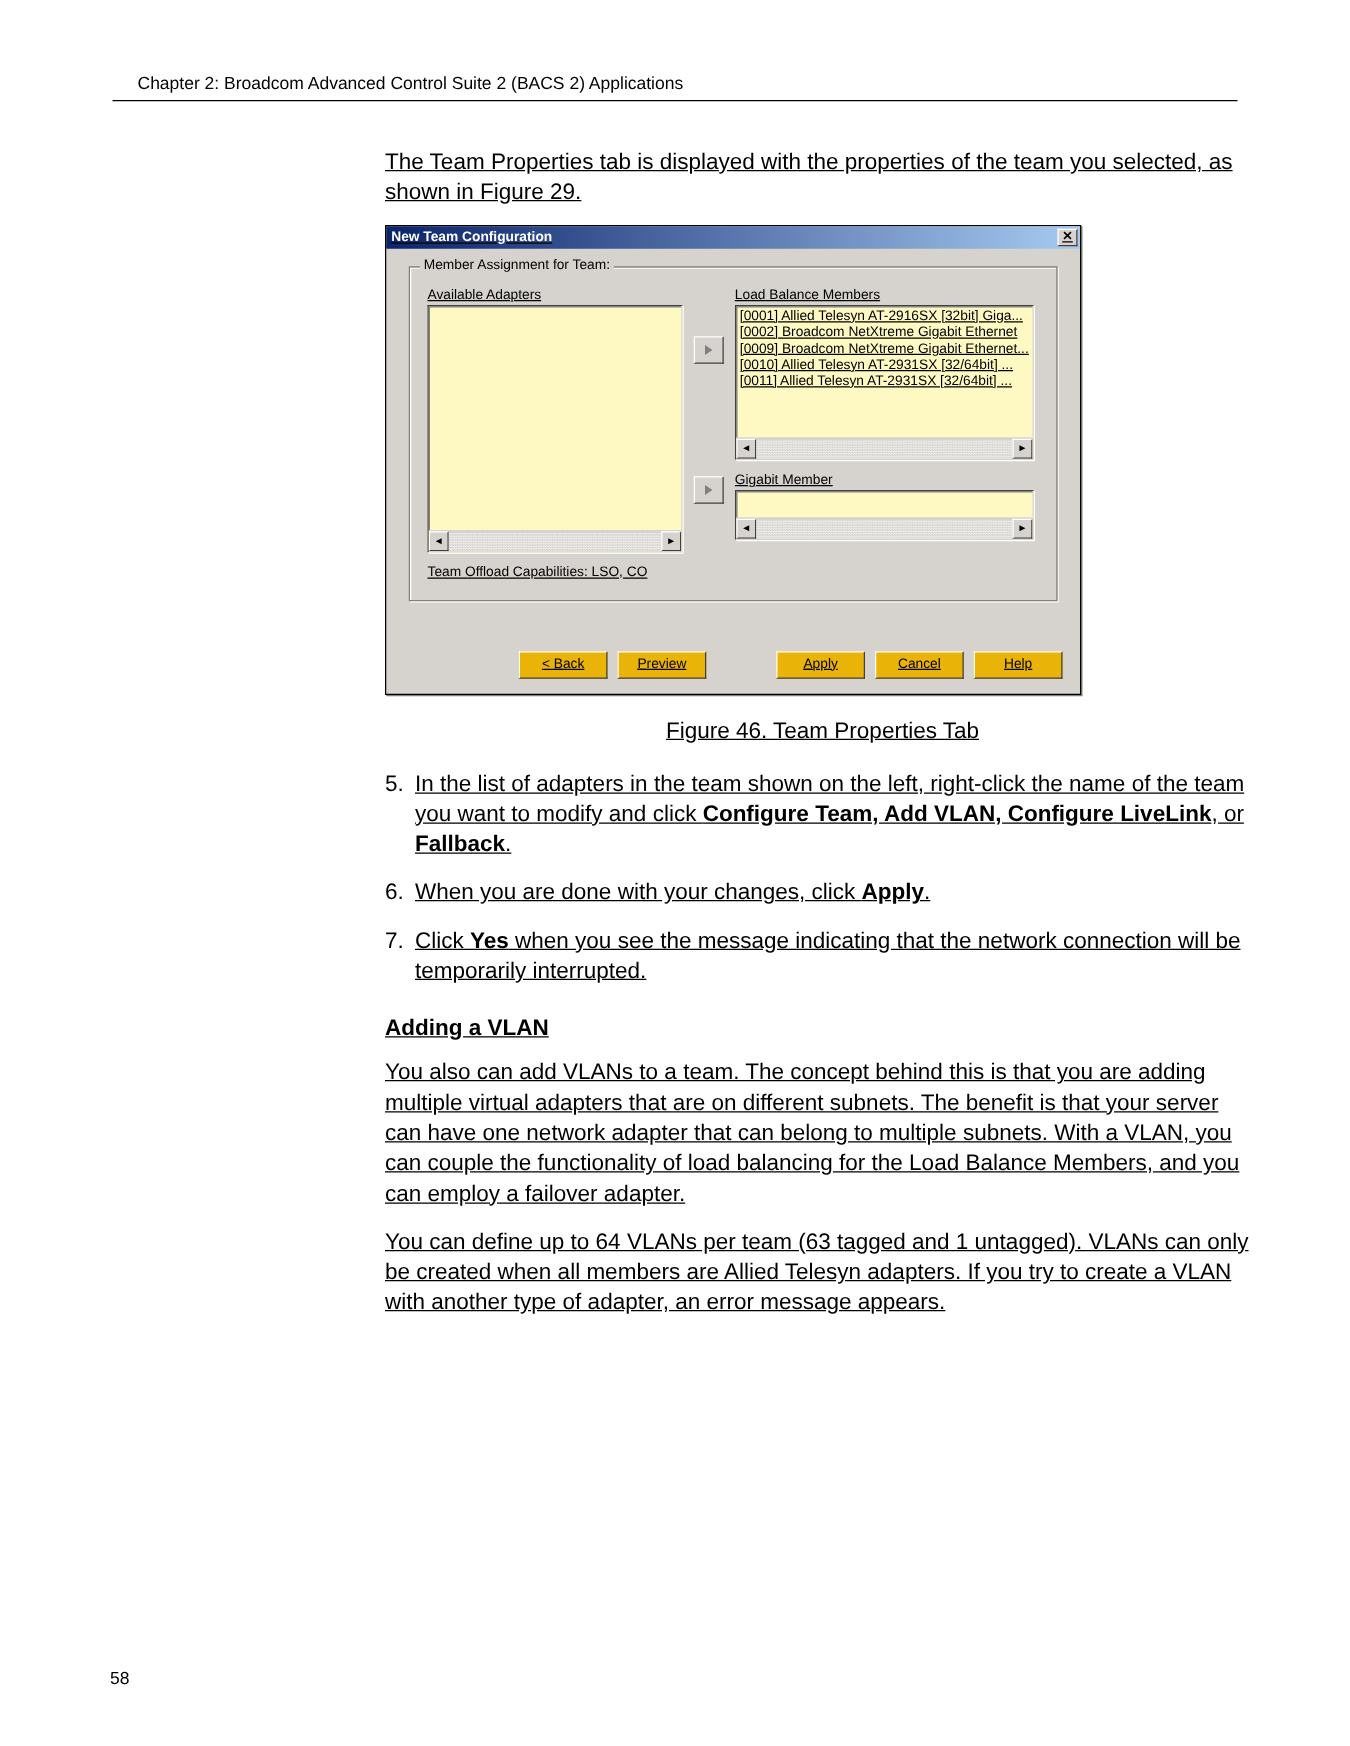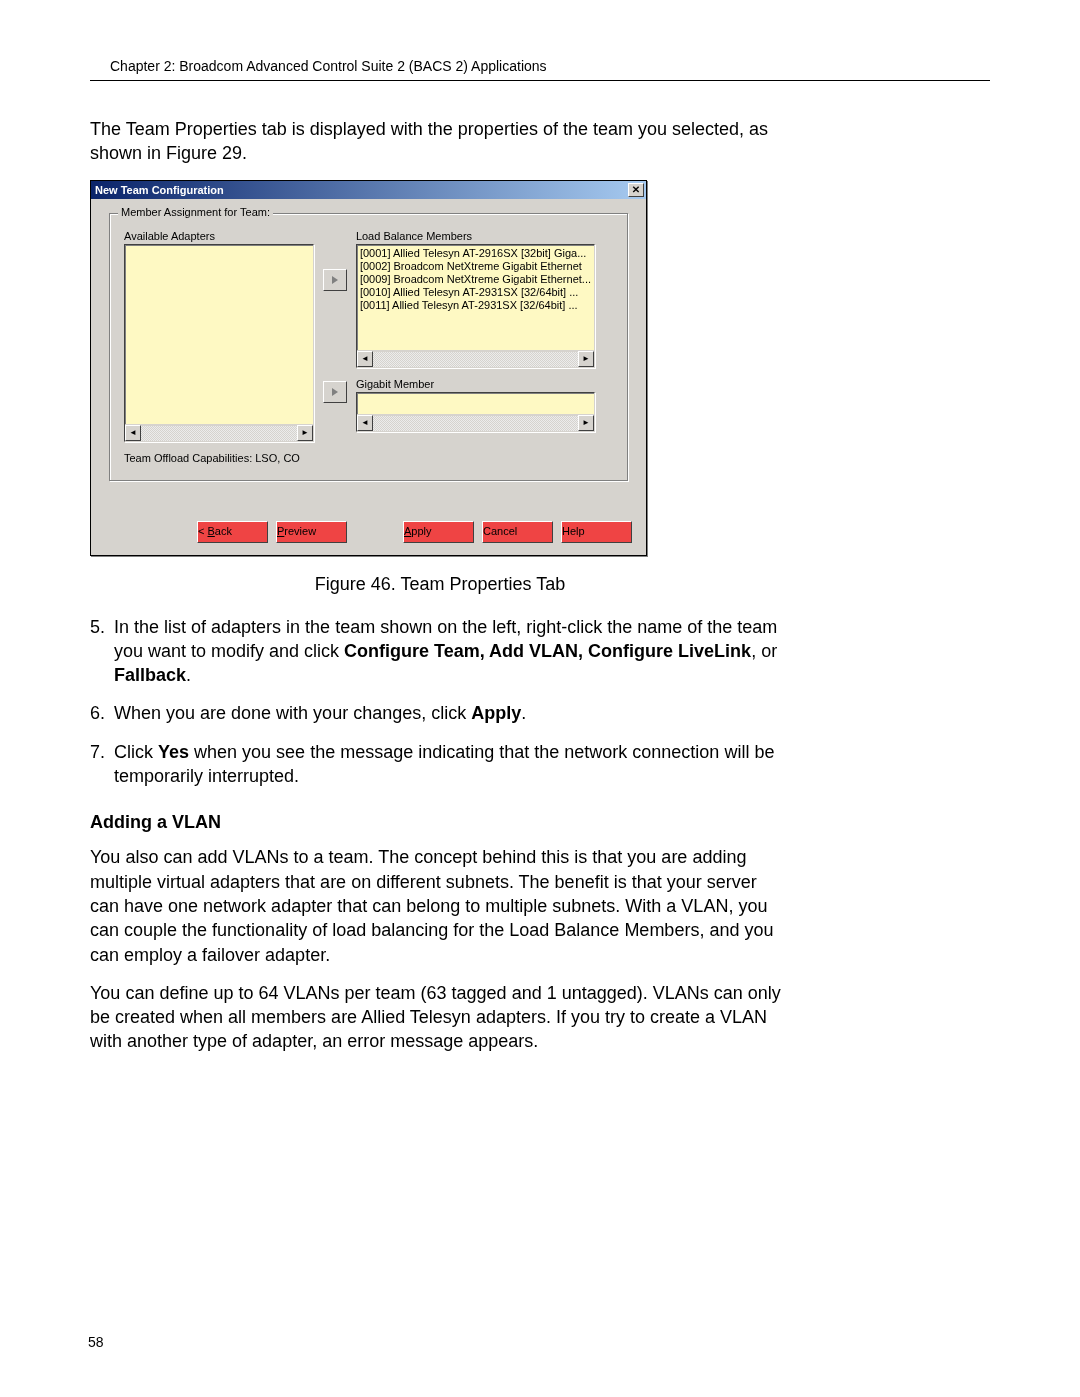--- a/index.html
+++ b/index.html
@@ -20,21 +20,23 @@
     font-size: 14px;
     margin-bottom: 6px;
     margin-left: 20px;
   }
   .chapter-rule {
     border: none;
     border-top: 1px solid #000;
     margin: 4px 0 36px 0;
   }
   .column {
+    margin-left: 218px; 
     width: 700px;
+    text-decoration: underline;
   }
   .body-text {
     font-size: 18px;
     line-height: 1.35;
     margin: 0 0 14px 0;
   }
   .list-item {
     font-size: 18px;
     line-height: 1.35;
     margin: 0 0 14px 0;
@@ -98,21 +100,21 @@
     line-height: 12px;
     text-align: center;
     box-sizing: border-box;
   }
   .dlg-body {
     padding: 14px 18px 10px 18px;
   }
   .groupbox {
     border: 1px solid #808080;
     box-shadow: inset 1px 1px 0 #fff, 1px 1px 0 #fff;
-    padding: 16px 32px 16px 14px;
+    padding: 16px 18px 16px 14px;
     position: relative;
     margin-bottom: 26px;
   }
   .groupbox-label {
     position: absolute;
     top: -8px;
     left: 8px;
     background: #d6d3ce;
     padding: 0 3px;
     font-size: 11px;
@@ -212,28 +214,28 @@
   }
   .button-row {
     display: flex;
     justify-content: flex-end;
     gap: 8px;
     padding: 4px 14px 12px 14px;
   }
   .win-btn {
     width: 71px;
     height: 22px;
-    background: #ef4444;
+    background: #eab308;
     border: 1px solid #fff;
     border-right-color: #404040;
     border-bottom-color: #404040;
     box-sizing: border-box;
     font-family: Tahoma, Arial, sans-serif;
     font-size: 11px;
-    text-align: left;
+    text-align: center;
     line-height: 18px;
   }
   .win-btn .ul { text-decoration: underline; }
   strong { font-weight: bold; }
 </style>
 </head>
 <body>
 
 <div class="page">
 

